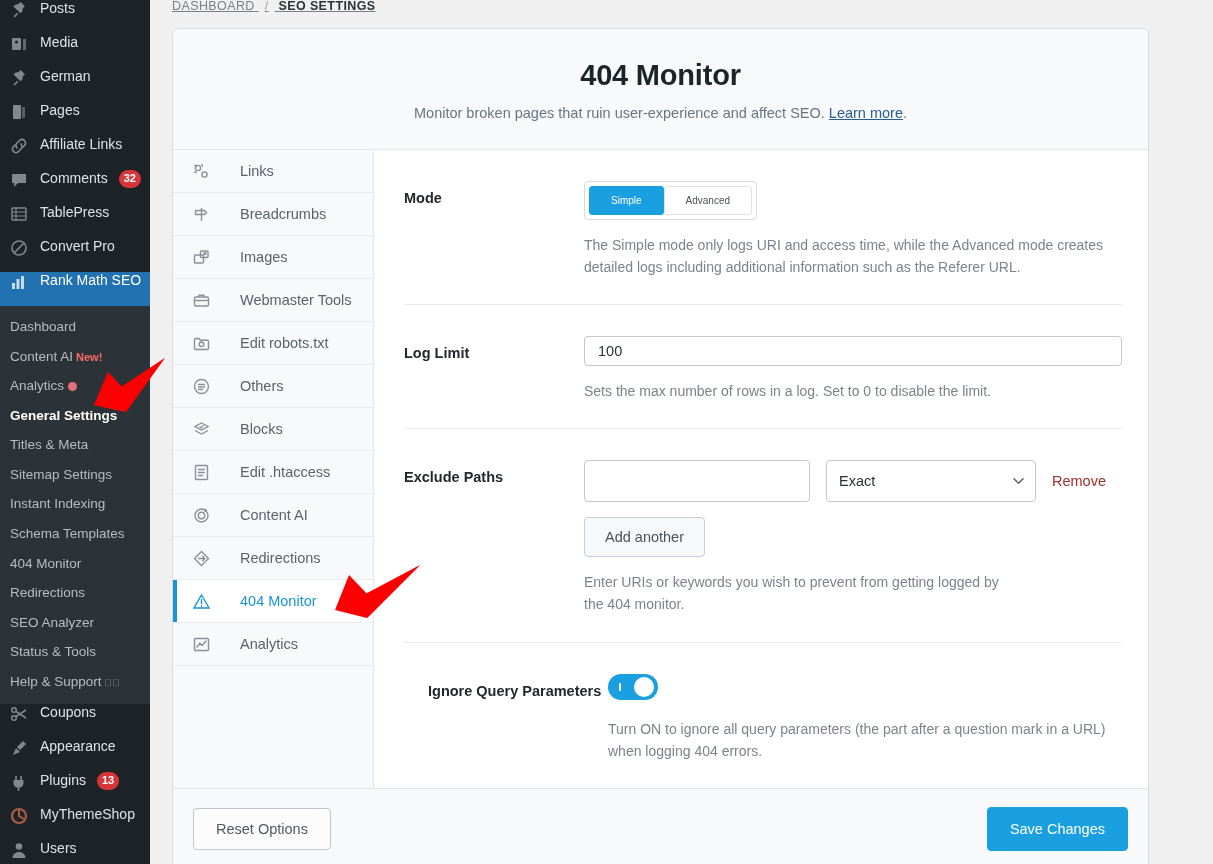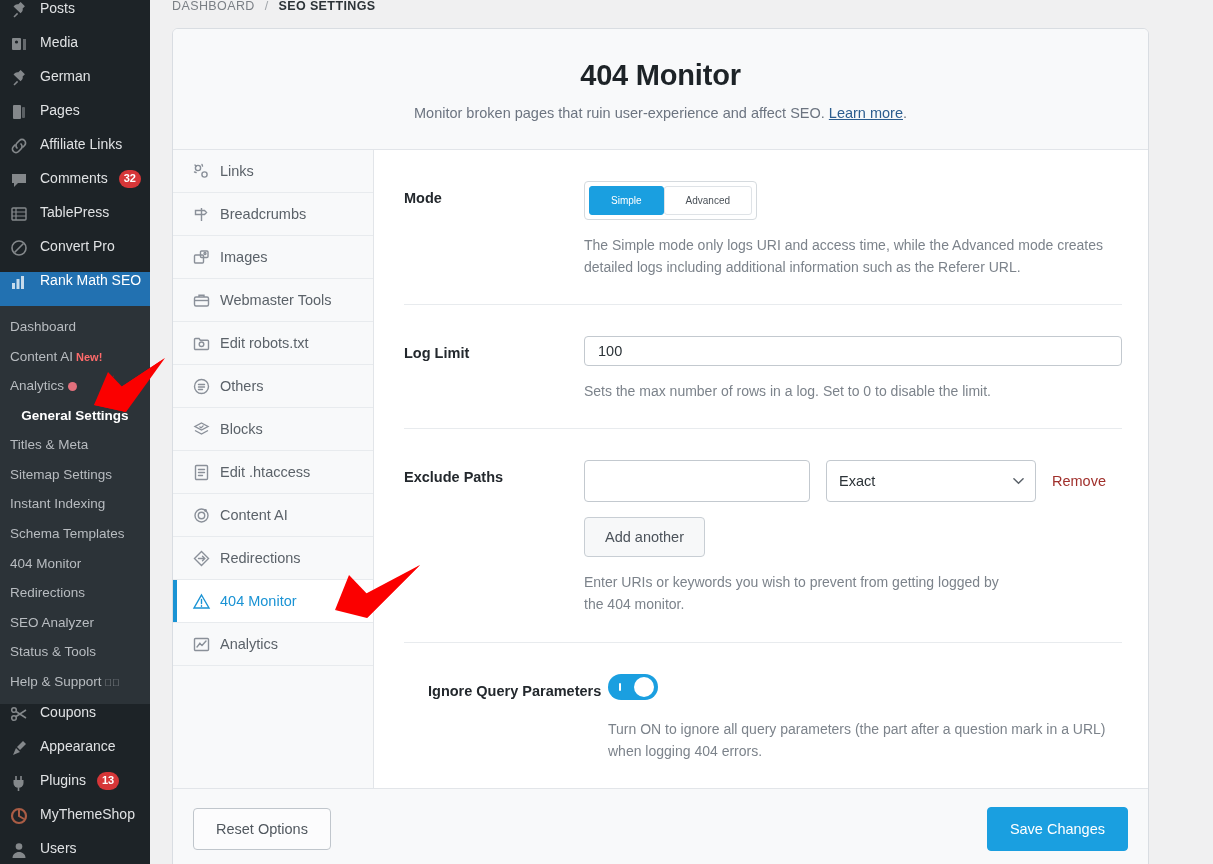--- a/index.html
+++ b/index.html
@@ -38,37 +38,37 @@
     background: #d63638; color: #fff; font-size: 11px; line-height: 17px;
     min-width: 18px; height: 18px; border-radius: 9px; text-align: center;
     padding: 0 5px; font-weight: 600; display: inline-block;
   }
   .wp-submenu { background: #2c3338; padding: 6px 0 8px; }
   .wp-sub-item {
     display: block; padding: 5px 10px 5px 10px;
     font-size: 13.5px; color: #b8bcc0; cursor: pointer; white-space: nowrap;
     line-height: 1.45;
   }
-  .wp-sub-item.active { color: #fff; font-weight: 700; text-align: center; }
+  .wp-sub-item.active { color: #fff; font-weight: 700; }
   .new-tag { color: #ff6b6b; font-size: 11px; font-weight: 600; margin-left: 3px; }
   .dot-badge {
     display: inline-block; width: 9px; height: 9px; border-radius: 50%;
     background: #e2707c; margin-left: 4px; vertical-align: middle;
   }
   .ext-ic { font-size: 10px; opacity: .7; margin-left: 3px; }
 
   
   .main {
     flex: 1; height: 864px; background: #f0f0f1;
     padding: 0 0 0 22px; position: relative; overflow: hidden;
   }
   .breadcrumb {
     font-size: 12.5px; letter-spacing: .4px; color: #7a7f85;
     padding-top: 0px; height: 12px; line-height: 12px;
-    text-transform: uppercase; white-space: nowrap;
+    text-transform: uppercase; white-space: nowrap; text-decoration: underline;
   }
   .breadcrumb .sep { margin: 0 6px; color: #a0a5aa; }
   .breadcrumb .cur { color: #2c3338; font-weight: 600; }
 
   .card {
     margin-top: 16px; width: 977px; background: #fff;
     border: 1px solid #d9dde2; border-radius: 6px; overflow: hidden;
   }
   .card-head {
     background: #f8f9fa; border-bottom: 1px solid #e2e5e9;
@@ -77,21 +77,21 @@
   .card-head h1 { font-size: 29px; font-weight: 700; color: #1d2327; letter-spacing: -.2px; }
   .card-head p { margin-top: 13px; font-size: 14.5px; color: #6c7480; }
   .card-head a { color: #2c5d8f; text-decoration: underline; }
 
   .body-row { display: flex; align-items: stretch; min-height: 600px; }
 
   
   .set-nav { width: 201px; min-width: 201px; background: #f8f9fa;
     border-right: 1px solid #e2e5e9; }
   .set-item {
-    display: flex; align-items: center; gap: 8px;
+    display: flex; align-items: center; gap: 28px;
     height: 43px; padding: 0 10px 0 18px;
     border-bottom: 1px solid #e8ebee;
     font-size: 14.5px; color: #5b6269; cursor: pointer;
     position: relative; background: #f8f9fa;
   }
   .set-item:first-child { border-top: 0; }
   .set-item .sic { width: 21px; height: 21px; flex: 0 0 21px;
     display: flex; align-items: center; justify-content: center; }
   .set-item .sic svg { width: 19px; height: 19px; stroke: #8a9099; fill: none;
     stroke-width: 1.4; }

